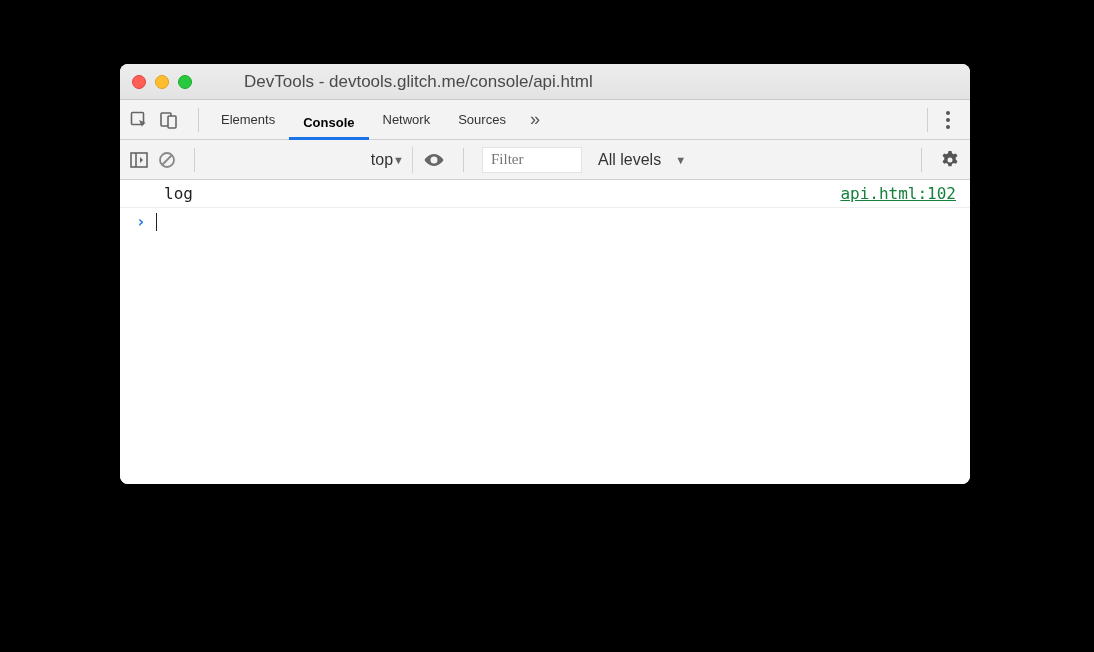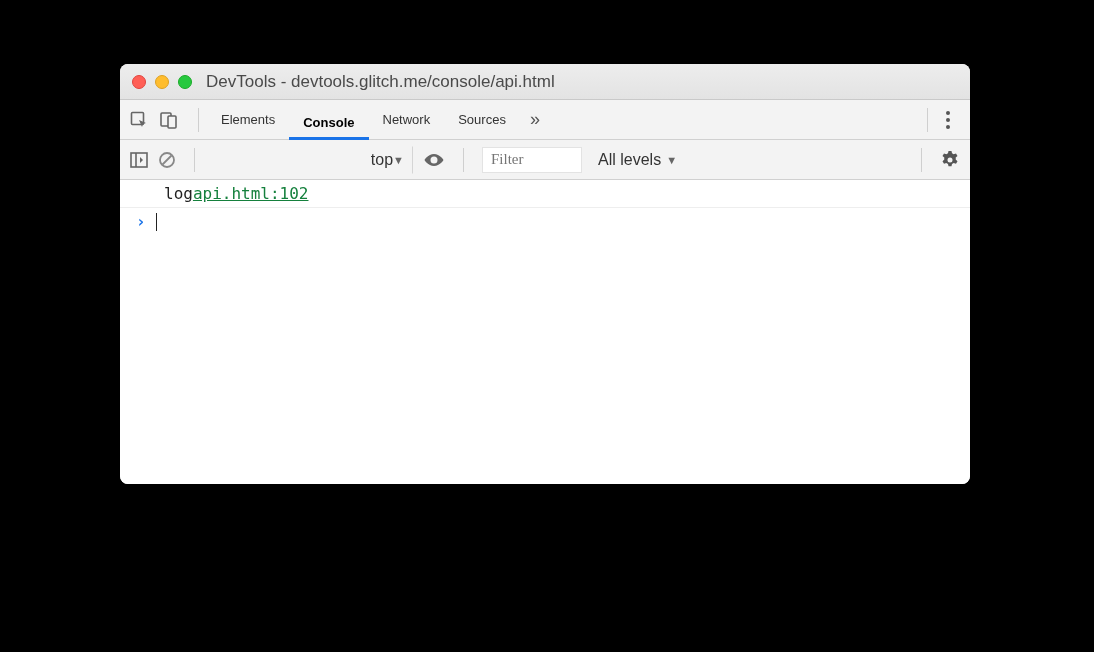--- a/index.html
+++ b/index.html
@@ -16,20 +16,21 @@
     flex-direction: column;
   }
   
   .titlebar {
     height: 36px;
     background: linear-gradient(#ededed, #e3e3e3);
     border-bottom: 1px solid #c9c9c9;
     display: flex;
     align-items: center;
     padding: 0 12px;
+    gap: 38px;
   }
   .traffic { display: flex; gap: 9px; margin-right: 14px; }
   .tl { width: 14px; height: 14px; border-radius: 50%; }
   .tl.red { background: #ff5f56; border: 1px solid #e0443e; }
   .tl.yellow { background: #ffbd2e; border: 1px solid #dea123; }
   .tl.green { background: #27c93f; border: 1px solid #1aab29; }
   .title { font-size: 17px; color: #4a4a4a; }
   
   .tabbar {
     height: 40px;
@@ -68,27 +69,27 @@
   }
   .filter-input {
     width: 100px; height: 26px;
     background: #fff;
     border: 1px solid #e3e3e3;
     padding: 0 8px;
     font-size: 15px;
     color: #888;
     font-family: Liberation Serif, serif;
   }
-  .levels { font-size: 16px; color: #333; display: flex; align-items: center; gap: 5px; cursor: pointer; padding: 0 6px; }
+  .levels { font-size: 16px; color: #333; display: flex; align-items: center; gap: 14px; cursor: pointer; padding: 0 6px; }
   .gear { cursor: pointer; }
   svg { display: block; }
   
   .console-body { flex: 1; background: #fff; font-family: Menlo, Consolas, monospace; font-size: 16px; }
   .log-row {
-    display: flex; 
+    display: flex; justify-content: space-between;
     padding: 4px 14px 4px 44px;
     border-bottom: 1px solid #eee;
     color: #222;
   }
   .log-src { color: #15803d; text-decoration: underline; cursor: pointer; }
   .prompt-row {
     display: flex; align-items: center;
     padding: 4px 14px 4px 16px;
     gap: 10px;
   }

